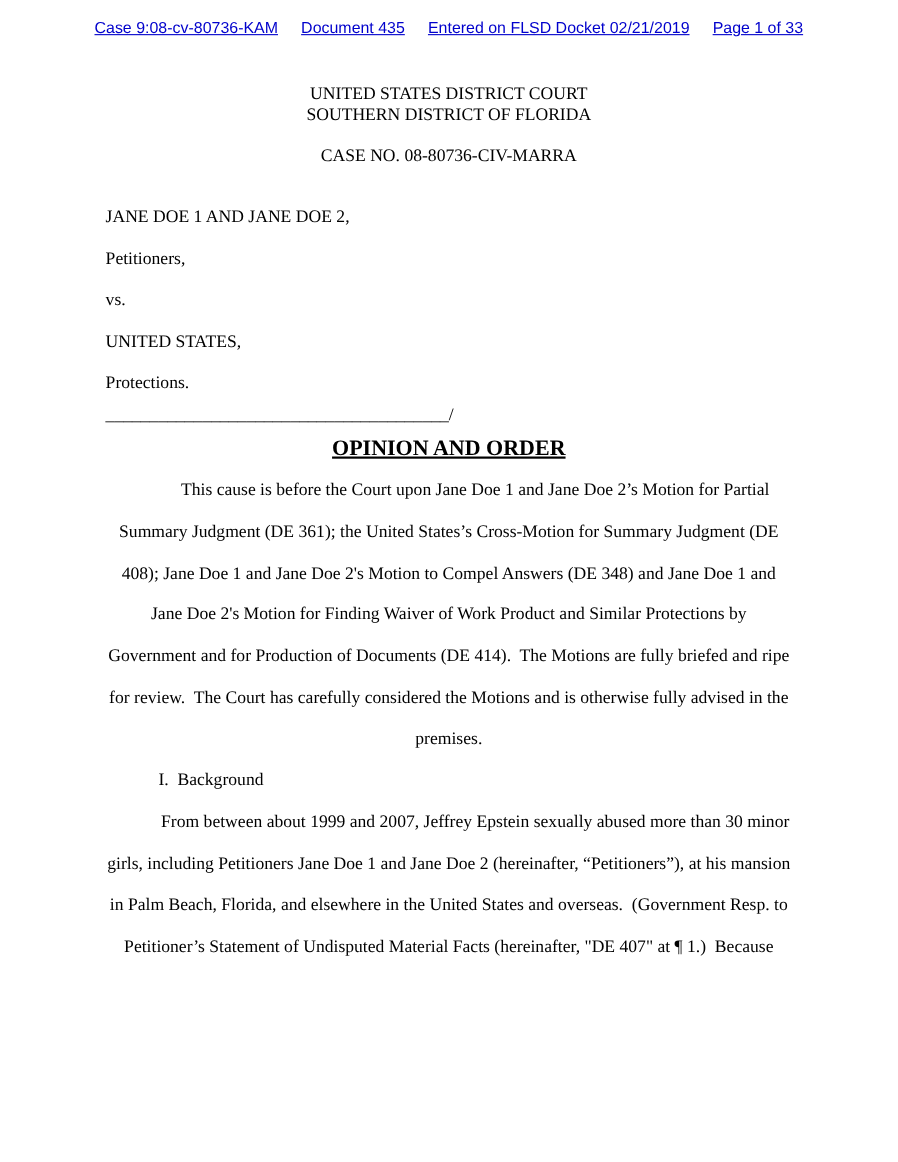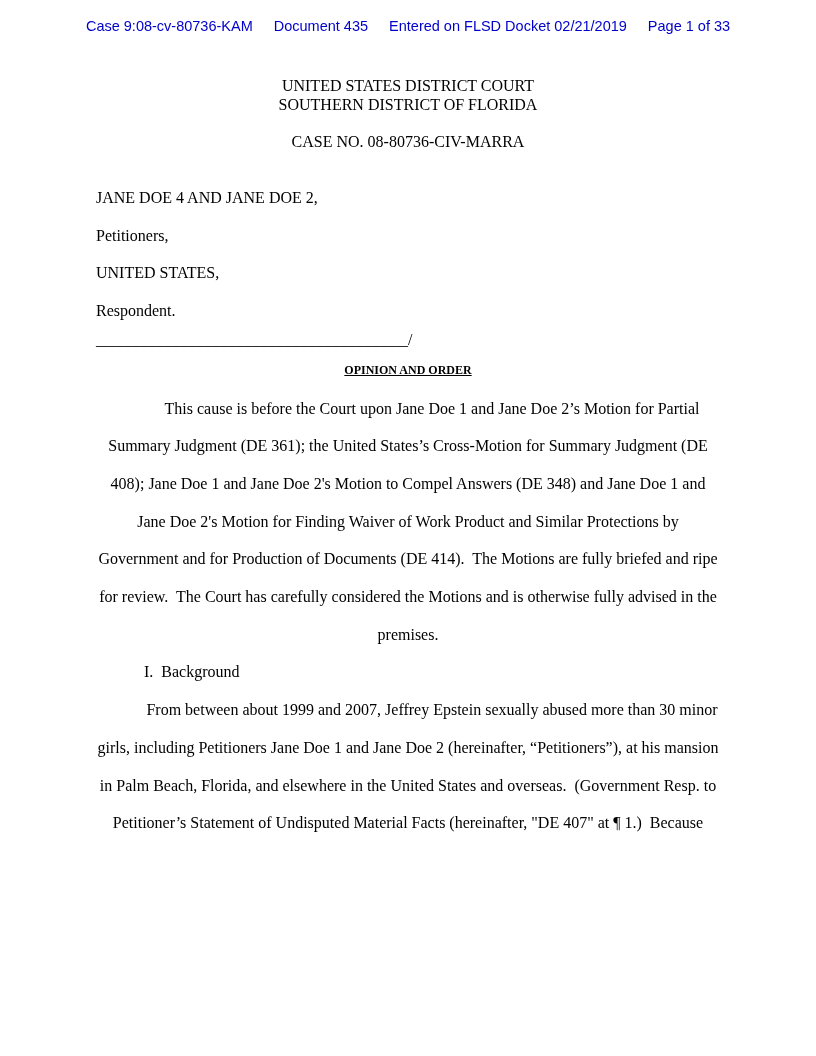--- a/index.html
+++ b/index.html
@@ -20,35 +20,36 @@
     top: 18px;
     left: 0;
     width: 100%;
     display: flex;
     justify-content: center;
     gap: 21px;
     font-family: "Liberation Sans", sans-serif;
     font-size: 14.5px;
     color: #0000cc;
     white-space: nowrap;
+    text-decoration: underline;
   }
   .content {
     position: absolute;
     top: 76px;
     left: 96px;
     width: 624px;
   }
   .court-heading { text-align: center; line-height: 19px; }
   .case-no { text-align: center; margin-top: 19px; }
   .caption { margin-top: 28px; }
   .caption-line { line-height: 37.7px; }
   .separator-line { line-height: 20px; white-space: pre; }
   .order-title {
     text-align: center;
-    font-size: 12px;
+    font-size: 20px;
     font-weight: bold;
     text-decoration: underline;
     line-height: 37.7px;
     margin-top: 2px;
   }
   .body-para {
     line-height: 37.7px;
     text-indent: 48px;
     text-align: center;
     white-space: pre-wrap;
@@ -71,24 +72,25 @@
   <div class="content">
 
     <div class="court-heading">
       <div>UNITED STATES DISTRICT COURT</div>
       <div>SOUTHERN DISTRICT OF FLORIDA</div>
     </div>
 
     <div class="case-no">CASE NO. 08-80736-CIV-MARRA</div>
 
     <div class="caption">
-      <div class="caption-line">JANE DOE 4 AND JANE DOE 2,</div>
+      <div class="caption-line">JANE DOE 1 AND JANE DOE 2,</div>
       <div class="caption-line">Petitioners,</div>
+      <div class="caption-line">vs.</div>
       <div class="caption-line">UNITED STATES,</div>
-      <div class="caption-line">Respondent.</div>
+      <div class="caption-line">Protections.</div>
       <div class="separator-line">_______________________________________/</div>
     </div>
 
     <div class="order-title">OPINION AND ORDER</div>
 
     <p class="body-para">This cause is before the Court upon Jane Doe 1 and Jane Doe 2’s Motion for Partial Summary Judgment (DE 361); the United States’s Cross-Motion for Summary Judgment (DE 408); Jane Doe 1 and Jane Doe 2's Motion to Compel Answers (DE 348) and Jane Doe 1 and Jane Doe 2's Motion for Finding Waiver of Work Product and Similar Protections by Government and for Production of Documents (DE 414).  The Motions are fully briefed and ripe for review.  The Court has carefully considered the Motions and is otherwise fully advised in the premises.</p>
 
     <p class="section-heading"><span class="u">I.  Background</span></p>
 
 

